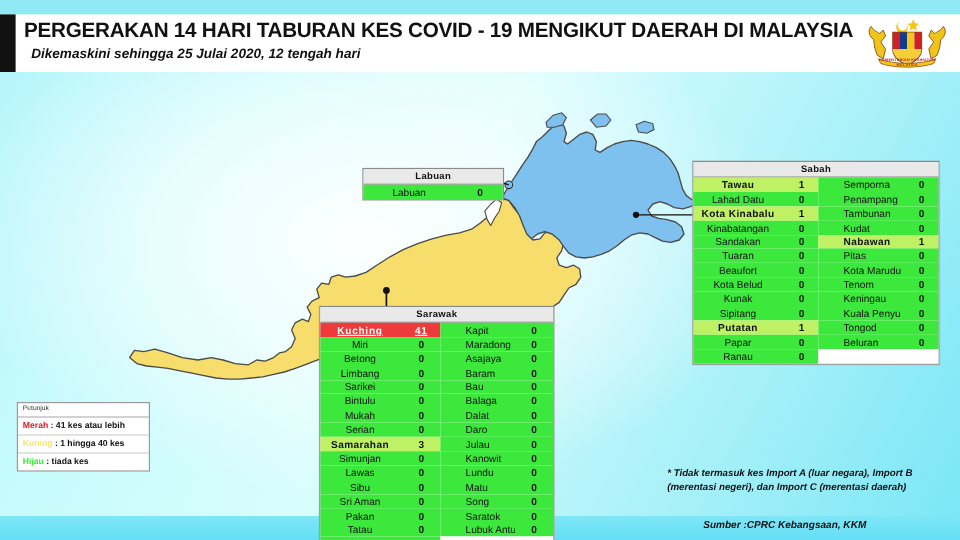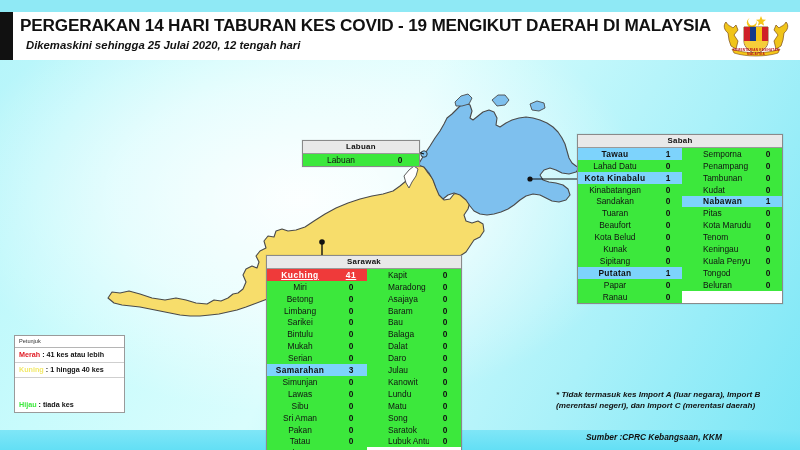--- a/index.html
+++ b/index.html
@@ -72,21 +72,21 @@
   .trow { display:flex; align-items:center; height:11.9px; }
   .cname {
     text-align:center; padding-right:2px;
     font-size:8.4px; color:#111; font-weight:500;
     overflow:hidden; white-space:nowrap;
   }
   .cval {
     text-align:center; font-size:8.4px; color:#111; font-weight:bold;
   }
   .lv-green  { background:#3ce83c; }
-  .lv-yellow { background:#7dd3fc;align-items:center; }
+  .lv-yellow { background:#bef264;align-items:center; }
   .lv-red    { background:#ef3a3a; }
   .lv-empty  { background:#ffffff; }
   .lv-red .cname, .lv-red .cval { color:#ffffff; font-weight:bold; letter-spacing:.6px;text-decoration:underline; }
   .lv-yellow .cname { font-weight:bold; letter-spacing:.35px; }
   .lv-yellow .cval  { font-weight:bold; }
 
   
   .tcol.right .cname { text-align:left; padding-left:21px; }
 
   
@@ -116,29 +116,29 @@
   
   #legend {
     position:absolute; left:14px; top:335px; width:111px;
     background:#ffffff; border:1px solid #9a9a9a; z-index:30;
   }
   #legend .lg-title {
     font-size:5.6px; color:#333; padding:2.4px 4px 2.6px 4px;
     border-bottom:1px solid #b5b5b5;
   }
   .lg-row {
-    display:flex; align-items:flex-end; gap:2px;
+    display:flex; align-items:center; gap:2px;
     font-size:7.2px; padding:2.4px 3px 2.6px 4px;
     border-bottom:1px solid #cfcfcf; white-space:nowrap;
   }
   .lg-row:last-child { border-bottom:none; }
   .lg-key { font-weight:bold; }
   .lg-merah  { color:#e01b24; }
   .lg-kuning { color:#f2e96a; }
-  .lg-hijau  { color:#3ce83c;margin-top:20px; }
+  .lg-hijau  { color:#3ce83c; }
   .lg-txt { color:#111; font-weight:bold; }
 
   
   #footnote {
     position:absolute; left:556px; top:390px; width:216px; z-index:30;
     font-size:8.1px; font-style:italic; font-weight:bold; color:#111;
     line-height:1.32;
   }
   #source {
     position:absolute; left:586px; top:432px; width:210px; z-index:30;

